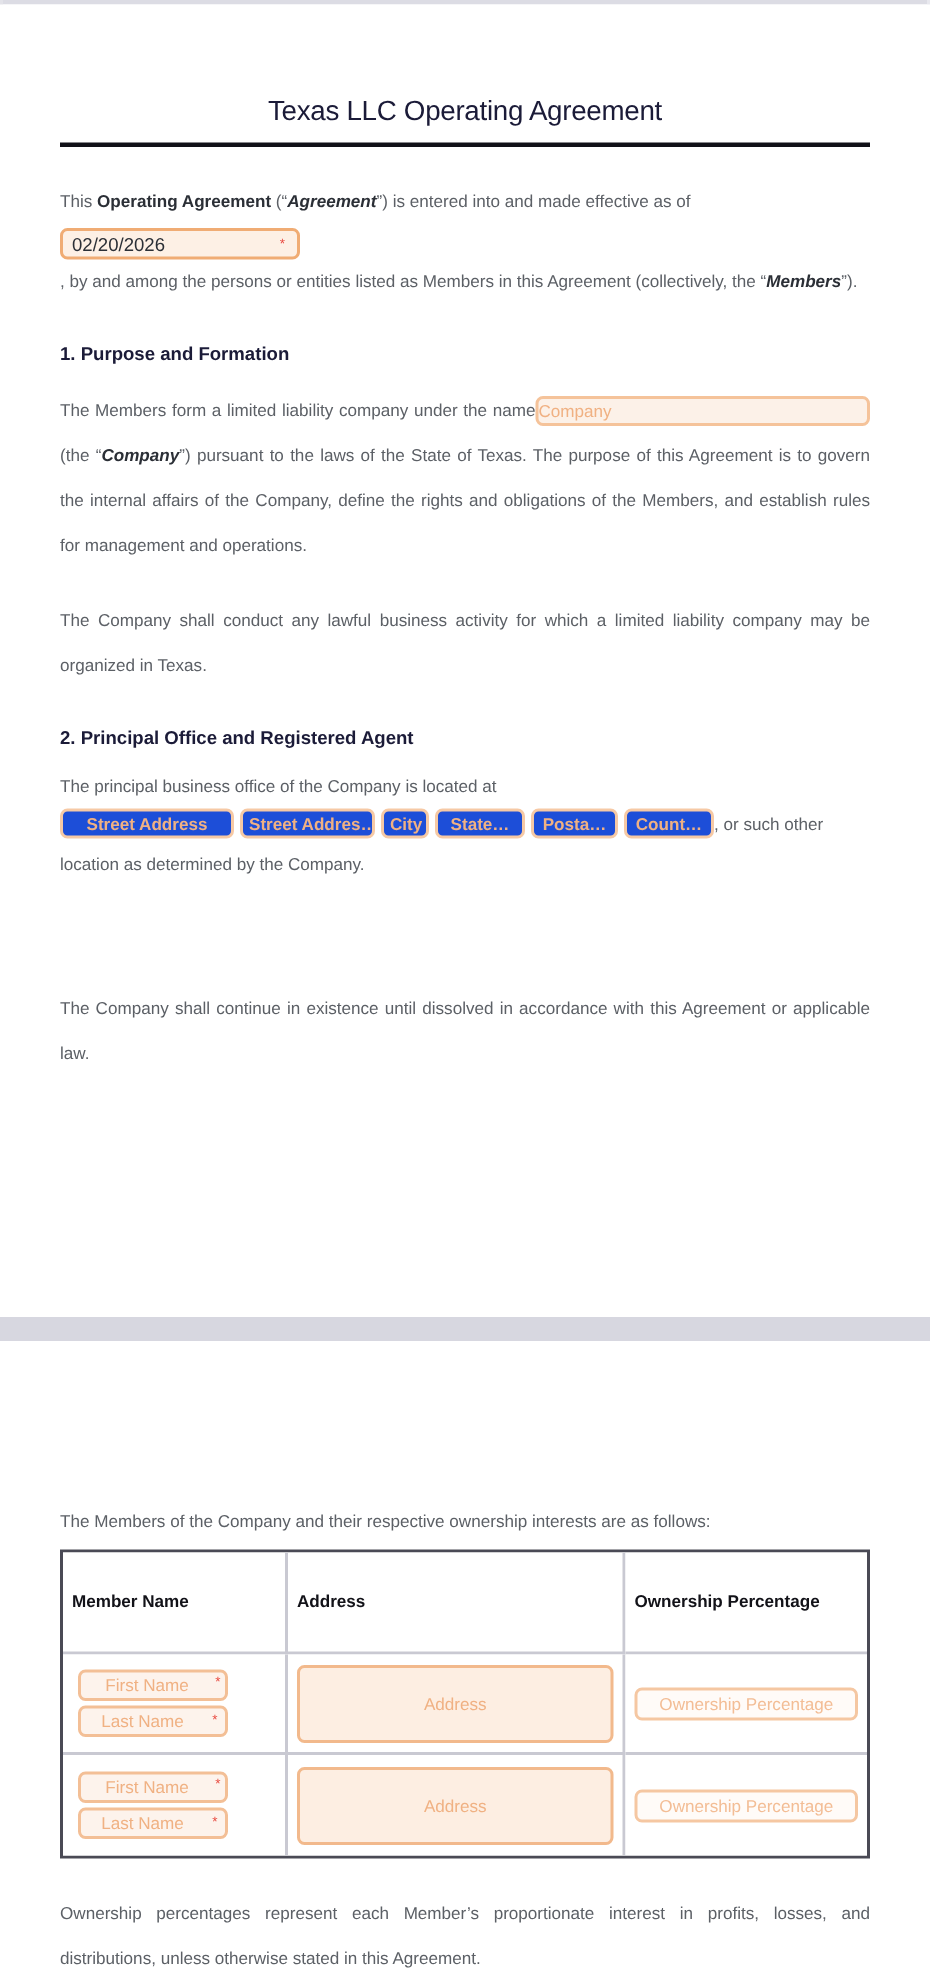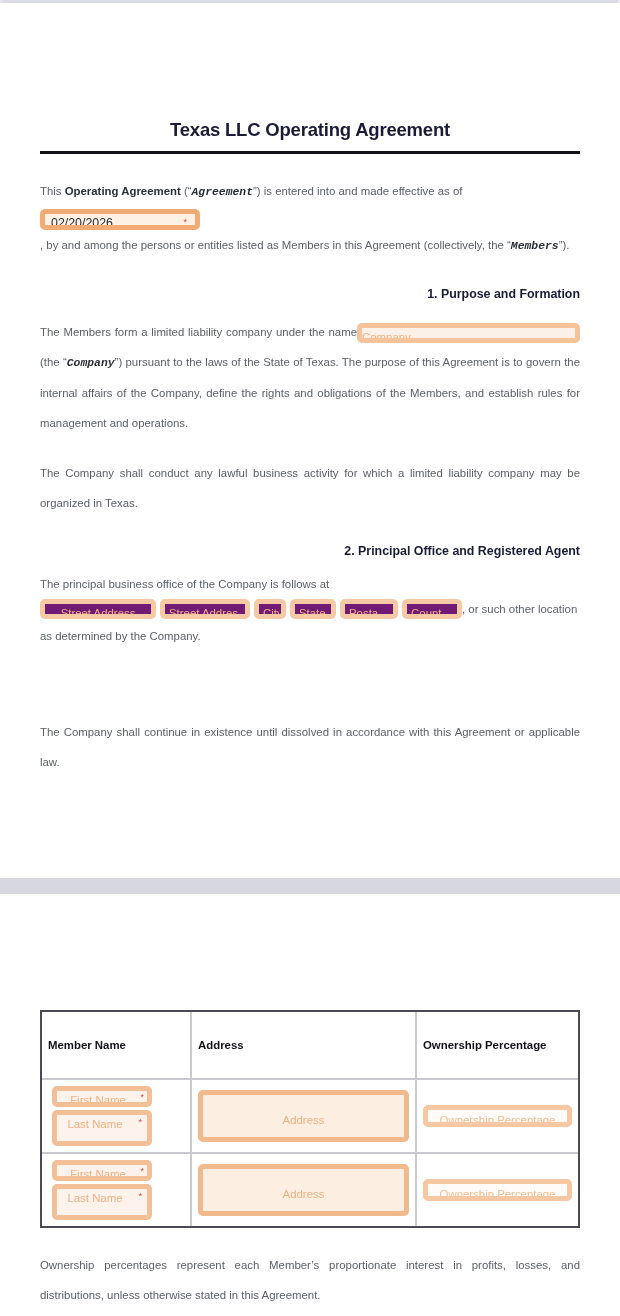--- a/index.html
+++ b/index.html
@@ -58,24 +58,24 @@
     background: #d7d7e0;
   }
 
   .page-inner {
     padding: 0 40px;
   }
 
   
   .doc-title {
     margin: 0;
-    padding-top: 116px;
+    padding-top: 60px;
     text-align: center;
     font-size: 18.5px;
-    font-weight: bold;
+    font-weight: normal;
     color: #1b1b38;
     letter-spacing: -0.2px;
   }
   .title-rule {
     margin-top: 10px;
     height: 3px;
     background: #111118;
   }
 
   
@@ -85,40 +85,39 @@
     line-height: 30px;
     text-align: justify;
     margin: 0;
   }
   .para.j { text-align: justify; text-align-last: left; }
   .para.left { text-align: left; }
   .para b, .para strong {
     color: #2b2f36;
     font-weight: bold;
   }
-  .para .bi { font-weight: bold; font-style: italic; color: #2b2f36; font-family: Liberation Mono, monospace; }
+  .para .bi { font-weight: bold; font-style: italic; color: #2b2f36; }
 
   .section-head {
     color: #1b1b38;
     font-size: 12.4px;
     font-weight: bold;
     margin: 0;
-    text-align: right;
   }
 
   .sp-16 { height: 16px; }
   .sp-20 { height: 20px; }
   .sp-22 { height: 22px; }
   .sp-26 { height: 26px; }
 
   
   .fld {
     display: inline-block;
     vertical-align: middle;
-    border: 5px solid #1d4ed8;
+    border: 2px solid #1d4ed8;
     border-radius: 5px;
     background: #fdf0e5;
     color: #f0b183;
     font-size: 11.4px;
     text-align: center;
     line-height: 1;
     position: relative;
     white-space: nowrap;
     overflow: hidden;
   }
@@ -149,28 +148,29 @@
     width: 223px;
     height: 20px;
     line-height: 18px;
     background: #fcf1e8;
     border-color: #f5c39a;
   }
 
   .fld-addr-line {
     height: 20px;
     line-height: 18px;
-    background: #701a75;
+    background: #1d4ed8;
     border-color: #f6c9a5;
     padding: 0 4px;
+    font-weight: bold;
   }
   .w-street1 { width: 116px; }
   .w-street2 { width: 90px; }
   .w-city    { width: 32px; }
-  .w-state   { width: 46px; }
+  .w-state   { width: 60px; }
   .w-postal  { width: 58px; }
   .w-country { width: 60px; }
 
   .addr-row {
     line-height: 26px;
     margin-top: 1px;
   }
   .addr-row .tail {
     color: #5c6066;
     font-size: 11.4px;
@@ -214,21 +214,21 @@
   .td-cell-name { padding: 6px 8px !important; }
 
   .fld-first {
     width: 100px; height: 21px; line-height: 19px;
     background: #fdf3ec; border-color: #f3bf96;
     display: block; margin: 0 0 3px 2px;
     padding-right: 8px;
   }
   .fld-first .req { right: 3px; top: 2px; }
   .fld-last {
-    width: 100px; height: 36px; line-height: 19px;
+    width: 100px; height: 21px; line-height: 19px;
     background: #fdf3ec; border-color: #f3bf96;
     display: block; margin: 0 0 0 2px;
     padding-right: 14px;
   }
   .fld-last .req { right: 5px; top: 3px; }
 
   .fld-address-big {
     display: block;
     width: 100%;
     height: 52px;
@@ -286,21 +286,21 @@
       <div class="sp-20"></div>
 
       <p class="para j">The Company shall conduct any lawful business activity for which a limited liability company may be organized in Texas.</p>
 
       <div class="sp-26"></div>
 
       <h2 class="section-head">2. Principal Office and Registered Agent</h2>
 
       <div class="sp-16"></div>
 
-      <p class="para left" style="line-height:20px">The principal business office of the Company is follows at</p>
+      <p class="para left" style="line-height:20px">The principal business office of the Company is located at</p>
 
       <div class="addr-row"><span class="fld fld-addr-line w-street1">Street Address</span><span class="fld fld-addr-line w-street2" style="margin-left:4px">Street Addres…</span><span class="fld fld-addr-line w-city" style="margin-left:4px">City</span><span class="fld fld-addr-line w-state" style="margin-left:4px">State…</span><span class="fld fld-addr-line w-postal" style="margin-left:4px">Posta…</span><span class="fld fld-addr-line w-country" style="margin-left:4px">Count…</span><span class="tail">, or such other location as determined by the Company.</span></div>
 
       <div class="sp-26"></div>
 
 
       <div class="sp-26"></div>
 
 
       <div class="sp-16"></div>
@@ -311,20 +311,21 @@
   </div>
 
   <div class="page-gap"></div>
 
   <div class="page page-2">
     <div class="page-inner" style="padding-top:96px">
 
 
       <div class="sp-20"></div>
 
+      <p class="tbl-intro">The Members of the Company and their respective ownership interests are as follows:</p>
 
       <table class="mem-table">
         <tbody>
             <tr>
           <td class="th-cell col-name">Member Name</td>
           <td class="th-cell col-addr">Address</td>
           <td class="th-cell col-pct">Ownership Percentage</td>
         </tr>
         <tr>
           <td class="td-cell td-cell-name">

